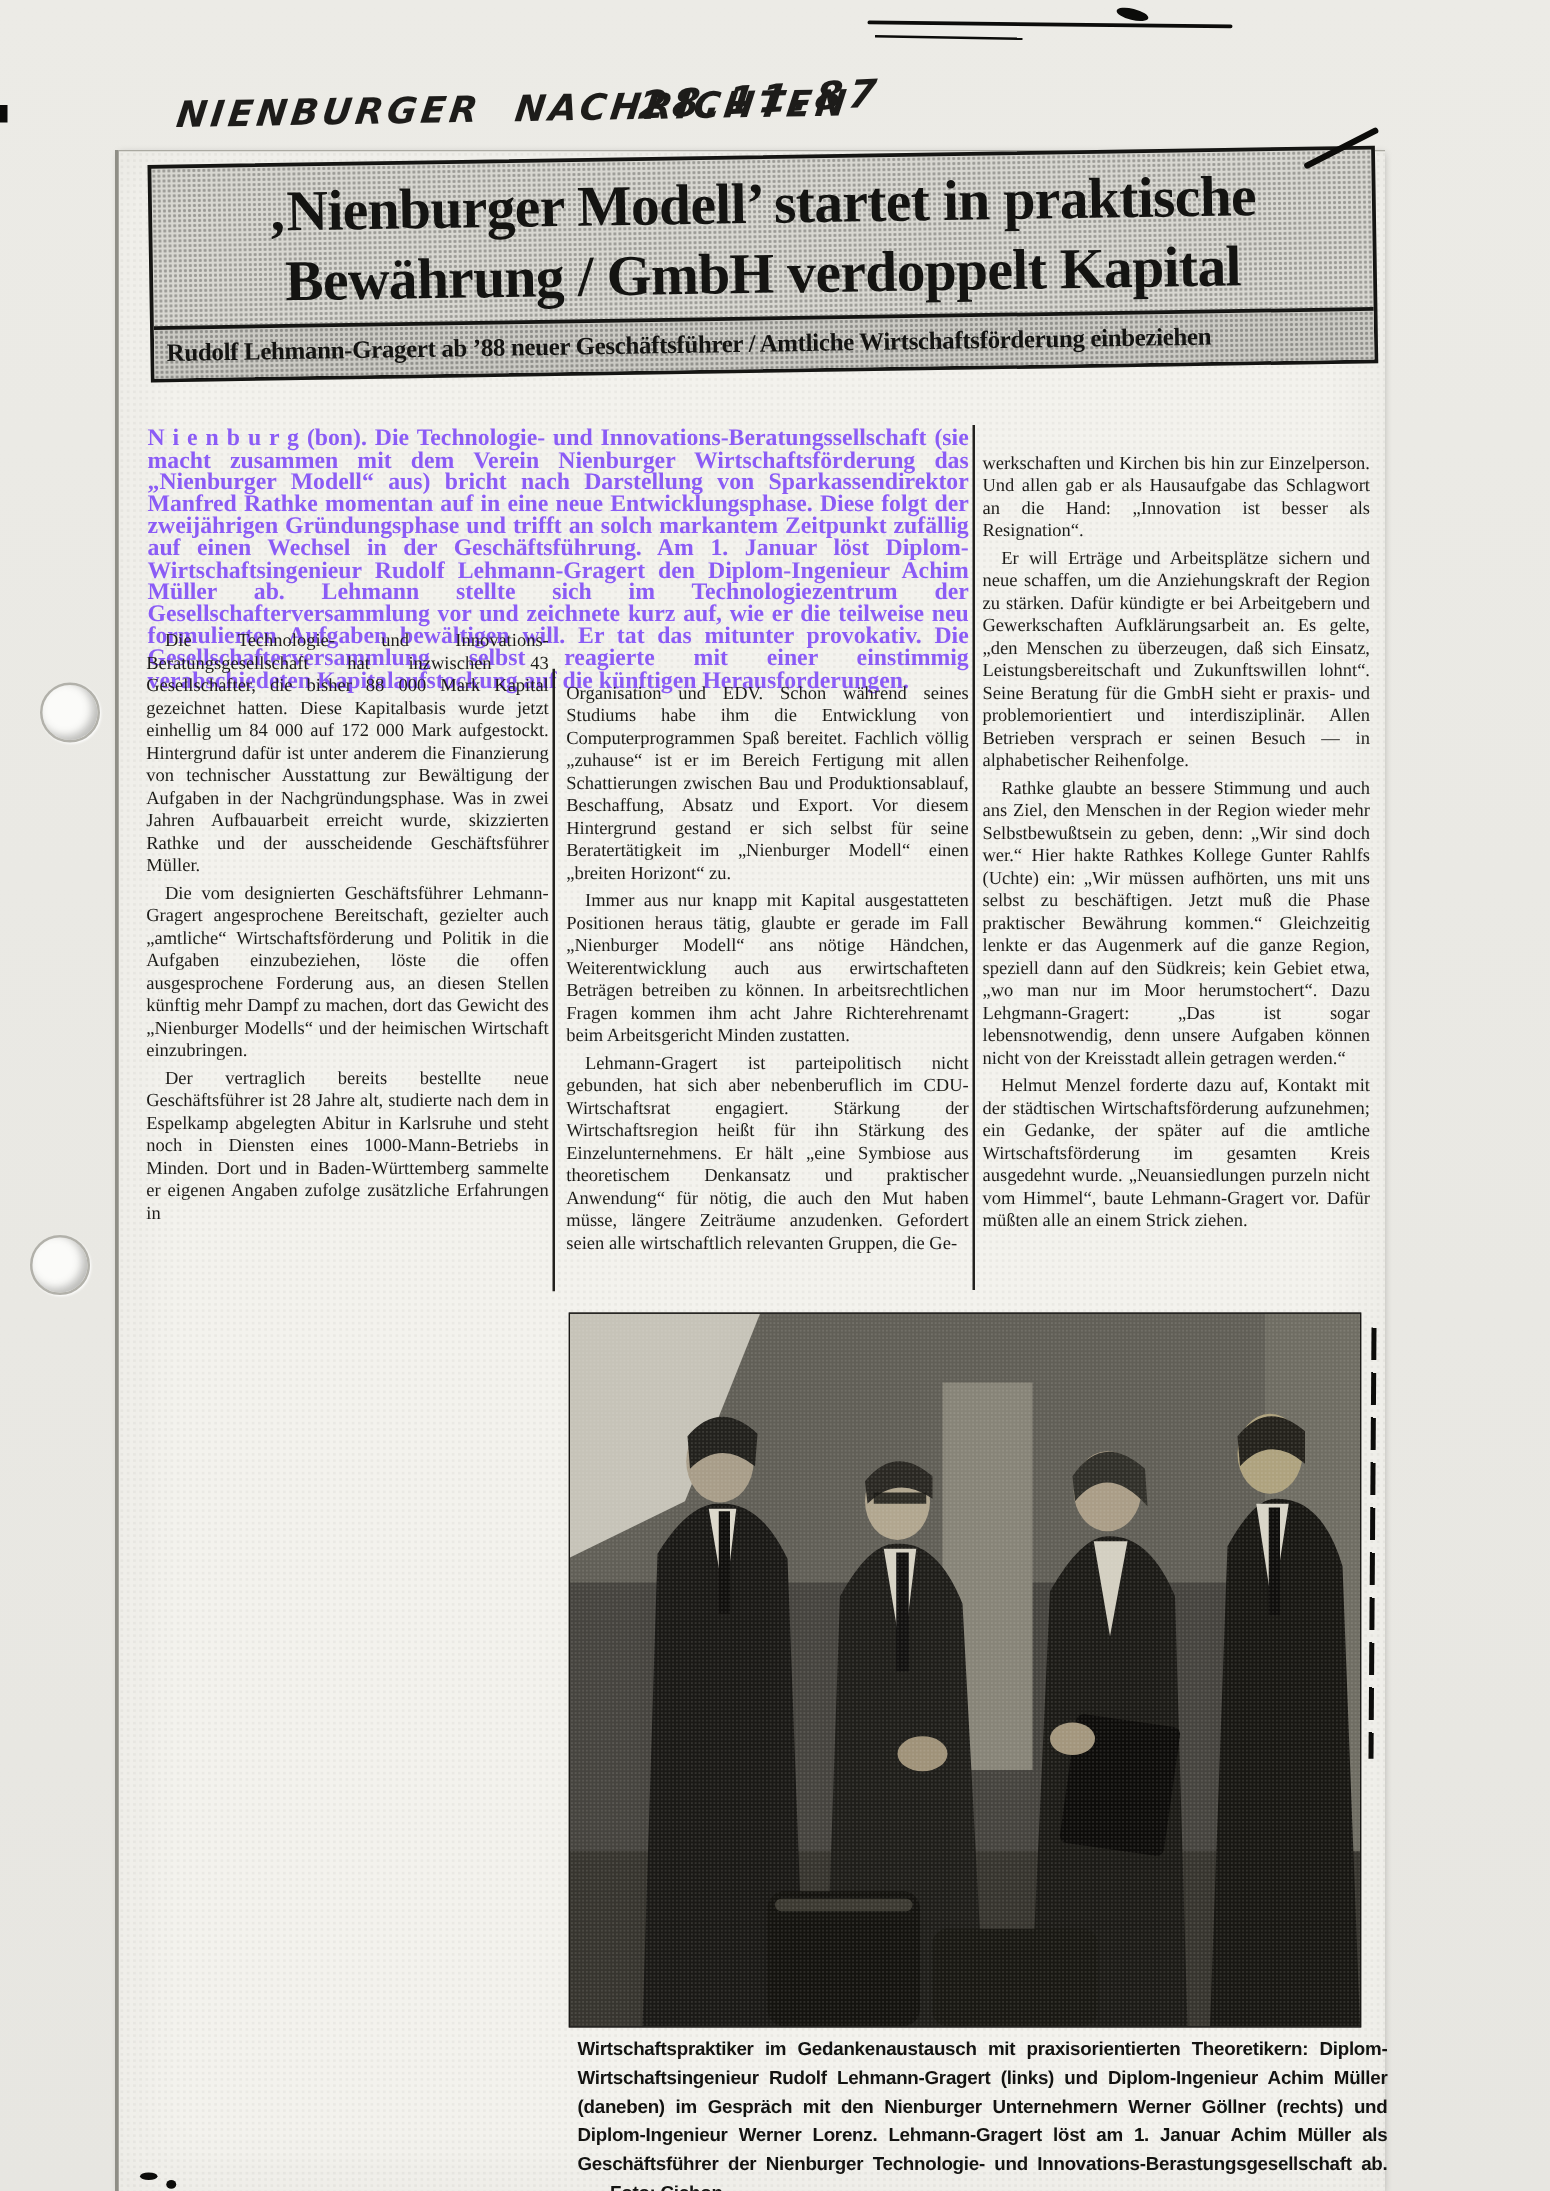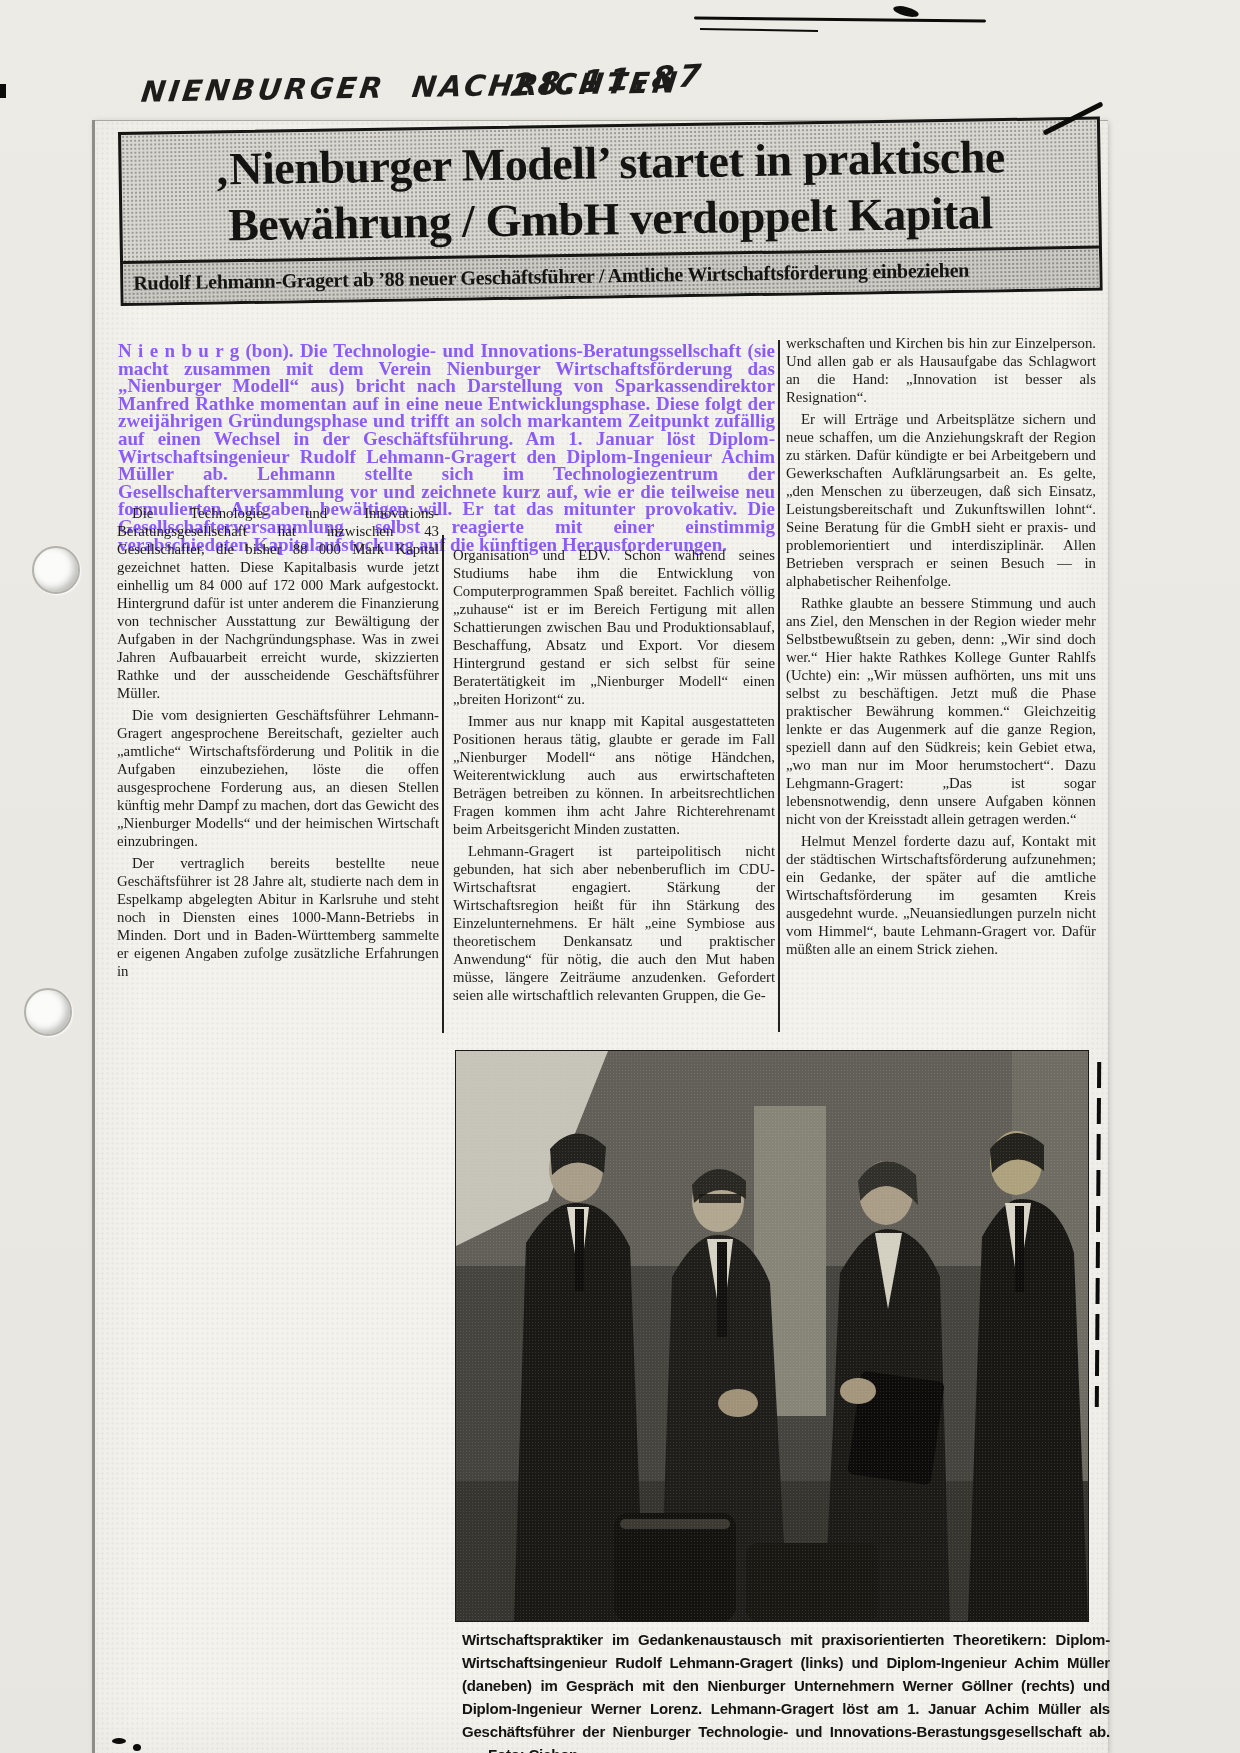--- a/index.html
+++ b/index.html
@@ -47,21 +47,21 @@
   
   .lead{
     position:absolute;left:118px;top:342px;width:657px;
     font-weight:bold;font-size:19px;line-height:17.6px;text-align:justify;color:#8b5cf6;
   }
   .col{position:absolute;text-align:justify;font-size:14.8px;line-height:18px;color:#1d1c19;}
   .col p{margin:0 0 4px 0;}
   .col p.indent{text-indent:15px;}
   .col-1{left:117px;top:504px;width:322px;}
   .col-2{left:453px;top:546px;width:322px;}
-  .col-3{left:786px;top:334px;width:310px;}
+  .col-3{left:786px;top:362px;width:310px;}
   .rule{position:absolute;width:2px;background:#22211e;}
   .rule-a{left:442px;top:535px;height:498px;}
   .rule-b{left:778px;top:340px;height:692px;}
   
   .photo{
     position:absolute;left:455px;top:1050px;width:632px;height:570px;
     border:1px solid #1a1917;background:#4a4947;overflow:hidden;
   }
   .photo svg{display:block;width:100%;height:100%;}
   .photo::after{

